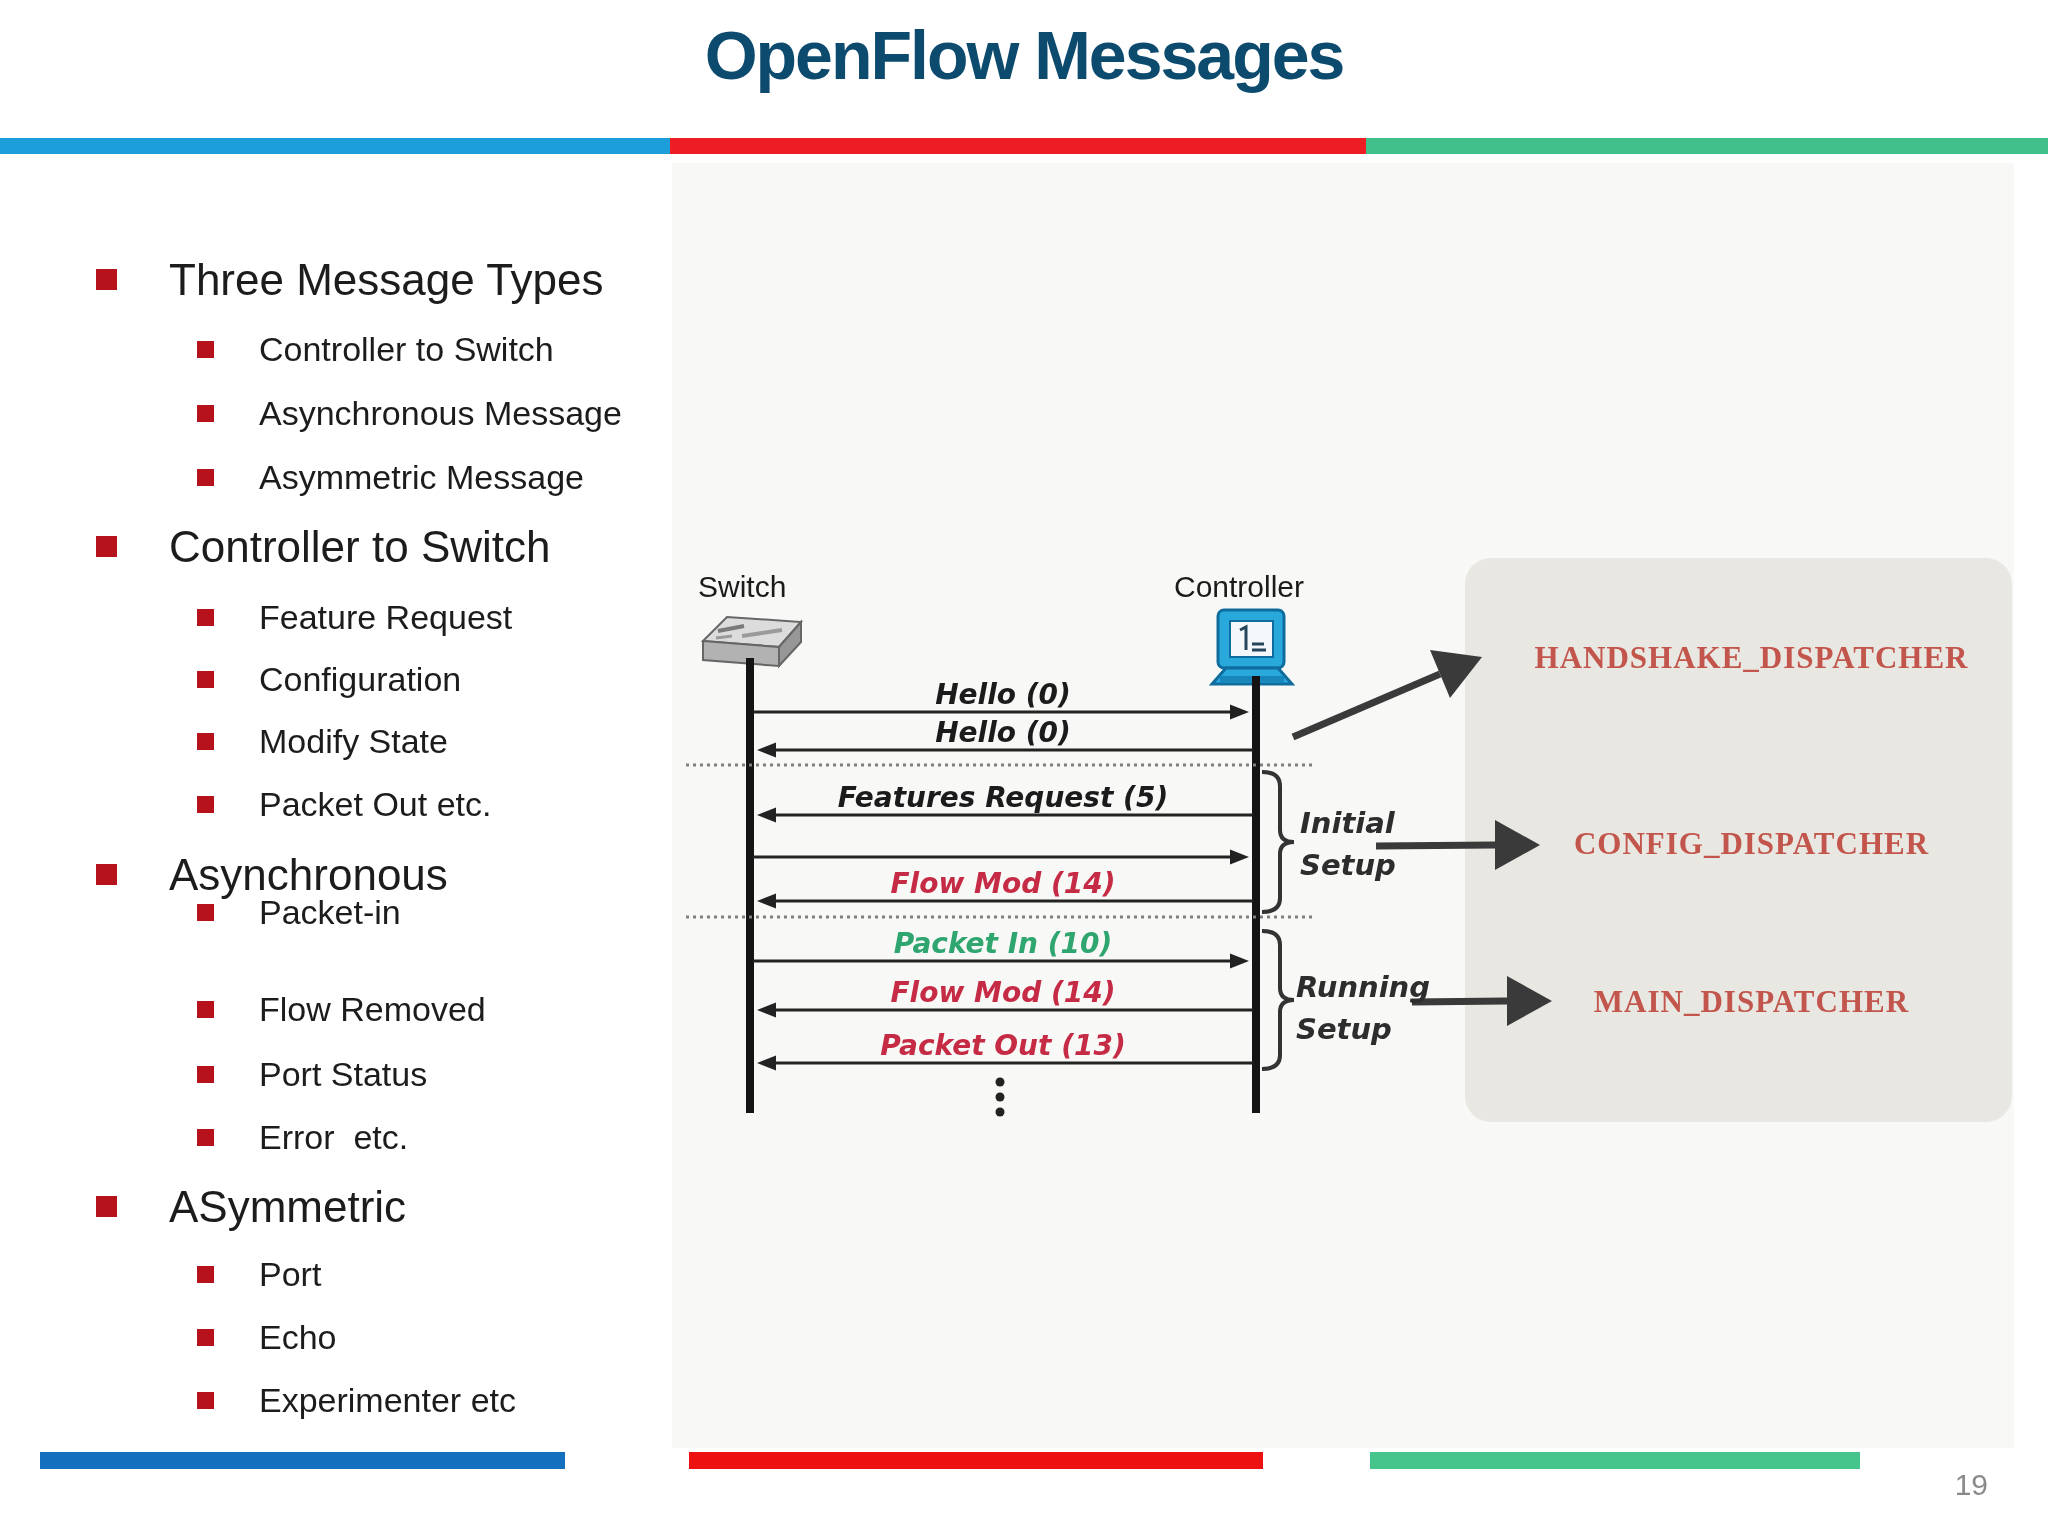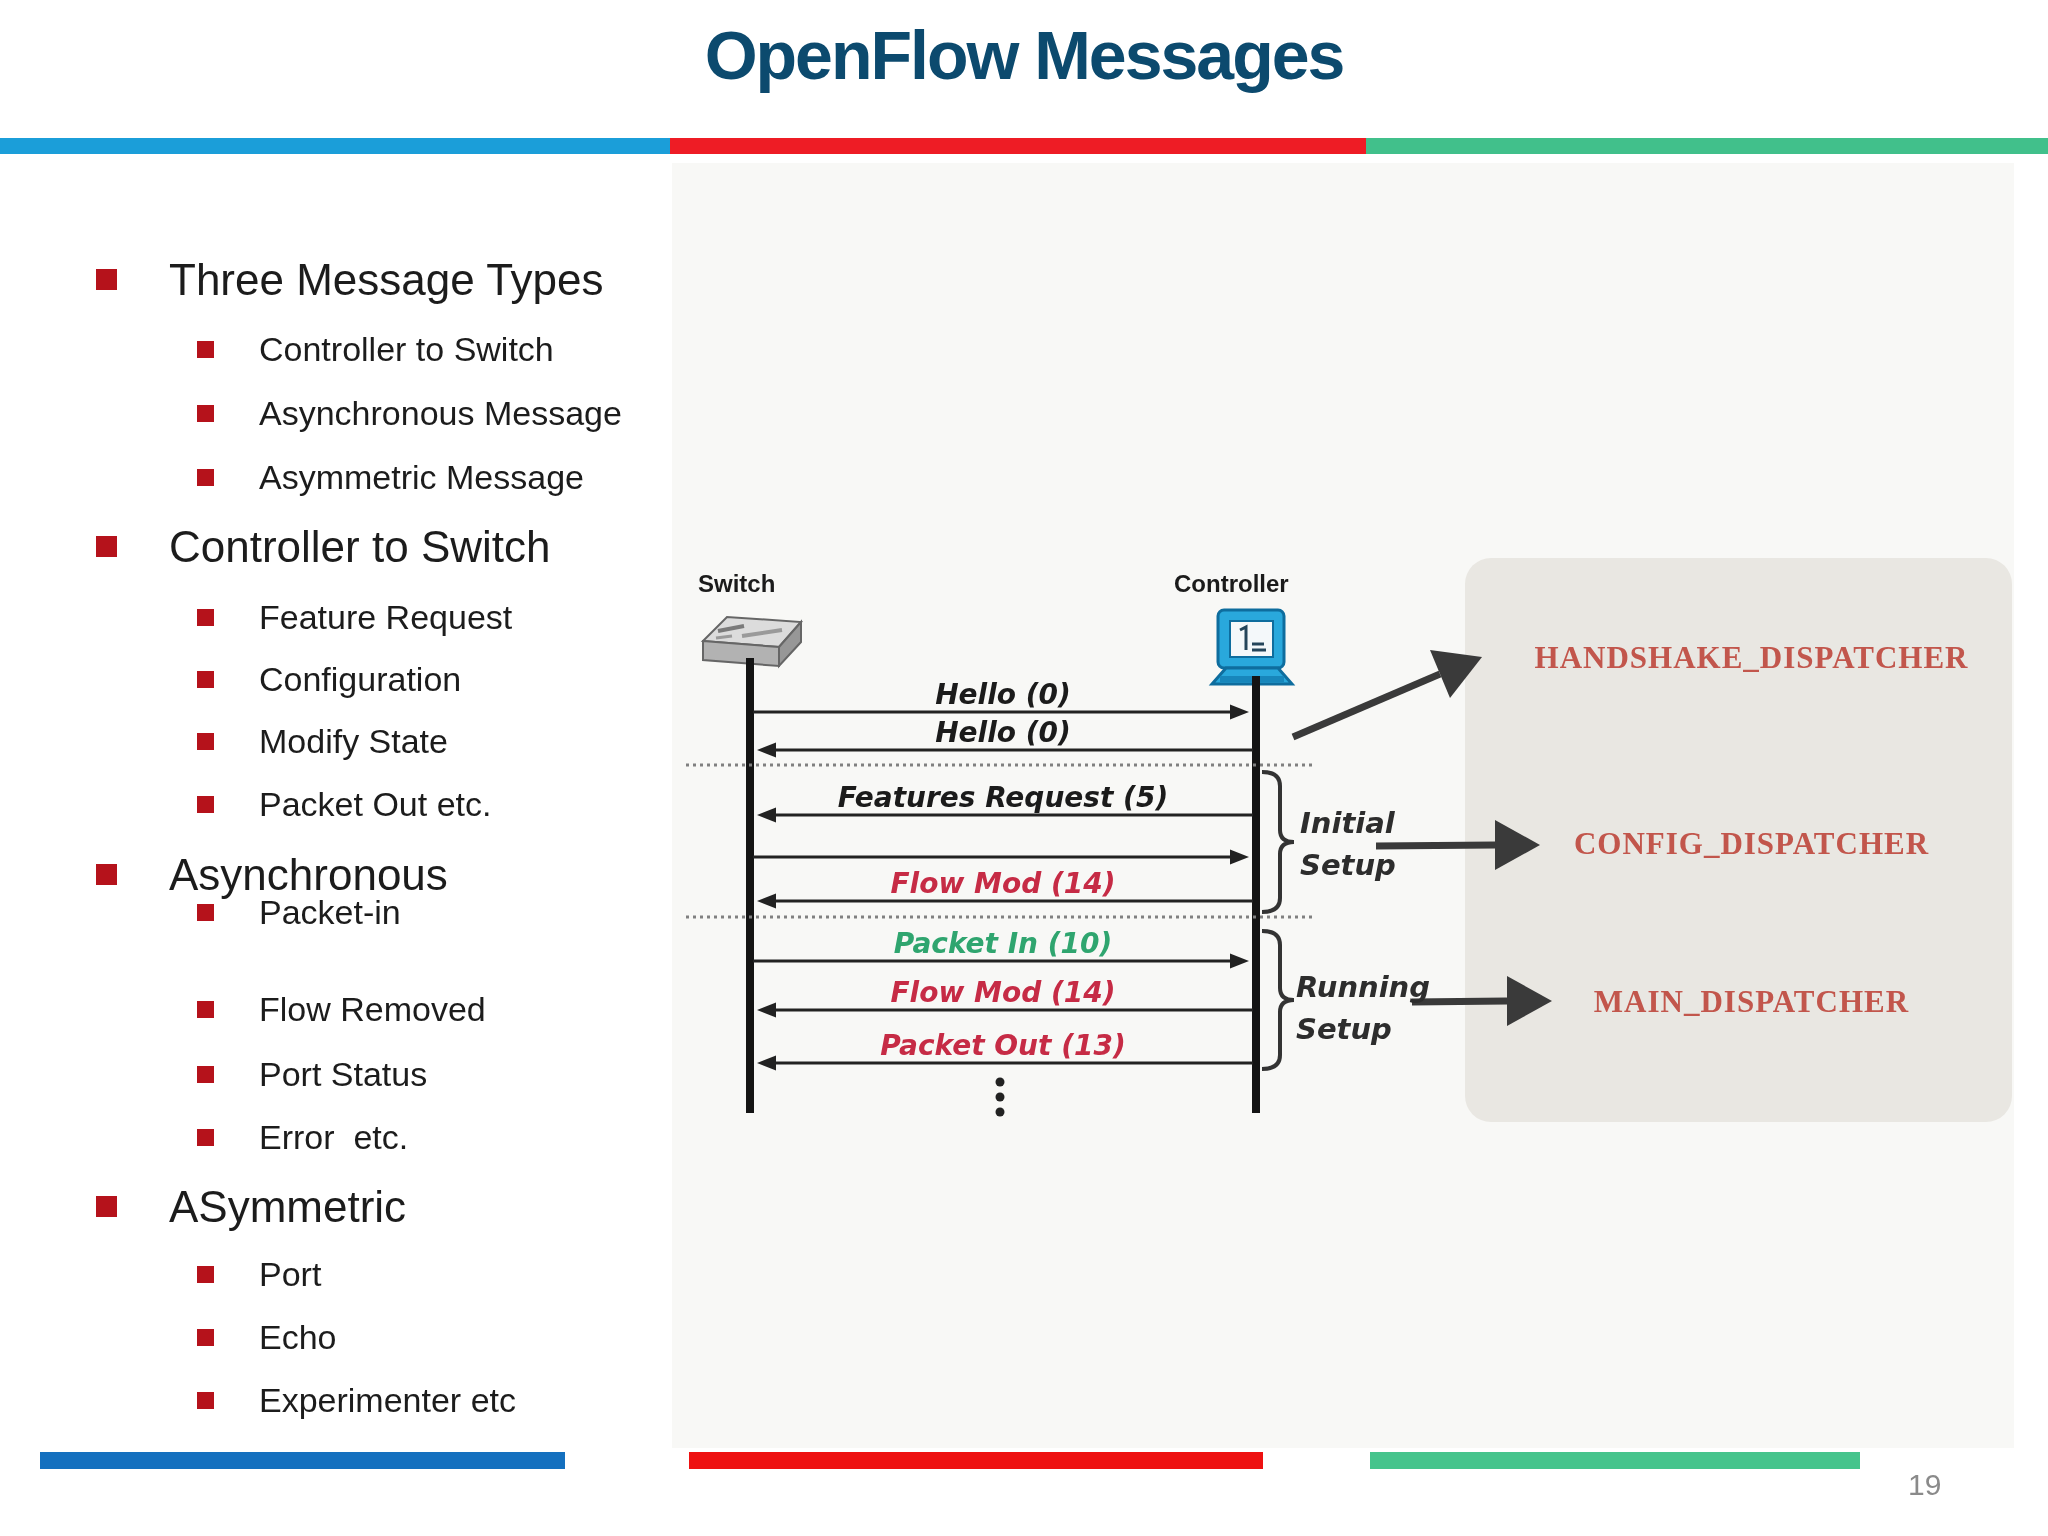--- a/index.html
+++ b/index.html
@@ -22,21 +22,21 @@
   #bullet-list{position:absolute;left:0;top:0;width:680px;height:1450px;}
   .b-row{position:absolute;white-space:nowrap;}
   .b-sq{display:inline-block;vertical-align:top;}
   .b-label{display:inline-block;color:#1c1c1c;white-space:pre;}
   .lvl1 .b-label{font-size:44px;margin-left:52px;}
   .lvl2 .b-label{font-size:34px;margin-left:45px;}
   .lvl1 .b-sq{width:21px;height:21px;margin-top:14px;}
   .lvl2 .b-sq{width:17px;height:17px;margin-top:11px;}
   
   #diagram-svg{position:absolute;left:0;top:0;pointer-events:none;}
-  .actor-label{position:absolute;font-size:24px;font-weight:700;color:#1b1b1b;}
+  .actor-label{position:absolute;font-size:30px;font-weight:400;color:#1b1b1b;}
   #msg-labels{position:absolute;left:700px;top:0;width:606px;height:1200px;}
   .msg-label{
     position:absolute;left:0;width:100%;text-align:center;
     font-family:"DejaVu Sans",sans-serif;font-style:italic;font-weight:700;font-size:28px;
   }
   .phase-label{
     position:absolute;font-family:"DejaVu Sans",sans-serif;font-style:italic;font-weight:700;
     font-size:29px;line-height:42px;color:#2d2d2d;
   }
   
@@ -175,13 +175,13 @@
   <div>Setup</div>
 </div>
 <div class="phase-label" style="left:1296px;top:966px;">
   <div>Running</div>
   <div>Setup</div>
 </div>
 
 <div class="footbar f1" style="background: rgb(20, 112, 191);"></div>
 <div class="footbar f2" style="background: rgb(238, 17, 17);"></div>
 <div class="footbar f3" style="background: rgb(69, 196, 140);"></div>
-<div class="page-number" style="color: rgb(138, 138, 138);">19</div>
+<div class="page-number" style="color: rgb(138, 138, 138); text-align: right;">19</div>
 
 </body></html>

